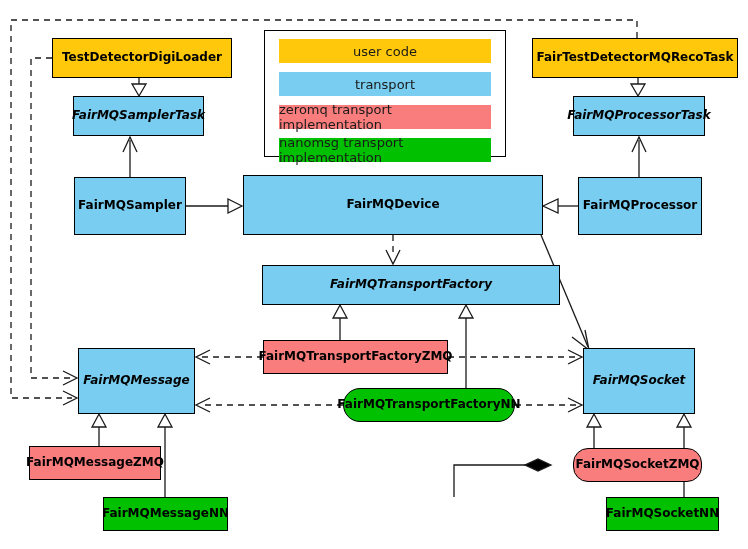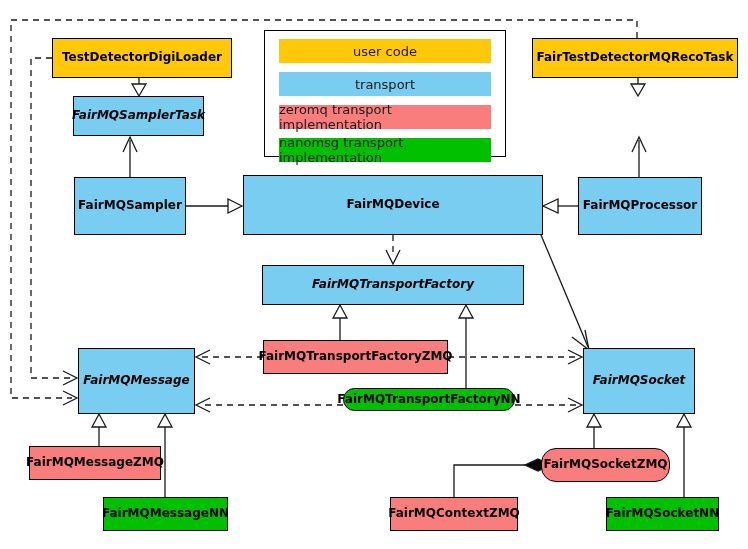--- a/index.html
+++ b/index.html
@@ -210,58 +210,58 @@
   </div>
 
   <div class="node c-frame" style="left:243px; top:175px; width:300px; height:60px;">
     <span>FairMQDevice</span>
   </div>
 
   <div class="node c-user" style="left:532px; top:38px;  width:206px; height:40px;">
     <span>FairTestDetectorMQRecoTask</span>
   </div>
 
+  <div class="node c-frame abstract" style="left:573px; top:96px;  width:132px; height:40px;">
+    <span>FairMQProcessorTask</span>
+  </div>
 
   <div class="node c-frame" style="left:578px; top:177px; width:124px; height:58px;">
     <span>FairMQProcessor</span>
   </div>
 
-  <div class="node c-frame abstract" style="left:262px; top:265px; width:262px; height:40px;">
+  <div class="node c-frame abstract" style="left:262px; top:265px; width:298px; height:40px;">
     <span>FairMQTransportFactory</span>
   </div>
 
   <div class="node c-zmq" style="left:263px; top:340px; width:185px; height:34px;">
     <span>FairMQTransportFactoryZMQ</span>
   </div>
 
-  <div class="node c-nn" style="left:343px; top:388px; width:172px; height:23px;border-radius:17px;">
+  <div class="node c-nn" style="left:343px; top:388px; width:172px; height:34px;border-radius:17px;">
     <span>FairMQTransportFactoryNN</span>
   </div>
 
   <div class="node c-frame abstract" style="left:78px;  top:348px; width:117px; height:66px;">
     <span>FairMQMessage</span>
   </div>
 
   <div class="node c-frame abstract" style="left:583px; top:348px; width:112px; height:66px;">
     <span>FairMQSocket</span>
   </div>
 
   <div class="node c-zmq" style="left:29px;  top:446px; width:132px; height:34px;">
     <span>FairMQMessageZMQ</span>
   </div>
 
   <div class="node c-nn" style="left:103px; top:497px; width:125px; height:34px;">
     <span>FairMQMessageNN</span>
   </div>
 
-  <div class="node c-zmq" style="left:541px; top:448px; width:129px; height:34px;border-radius:15px;">
+  <div class="node c-zmq" style="left:573px; top:448px; width:129px; height:34px;border-radius:15px;">
     <span>FairMQSocketZMQ</span>
   </div>
 
   <div class="node c-nn" style="left:606px; top:497px; width:113px; height:34px;">
     <span>FairMQSocketNN</span>
   </div>
 
-  <div class="node c-zmq" style="left:390px; top:497px; width:128px; height:34px;">
-    <span>FairMQContextZMQ</span>
-  </div>
 
 </div>
 
 </body></html>

